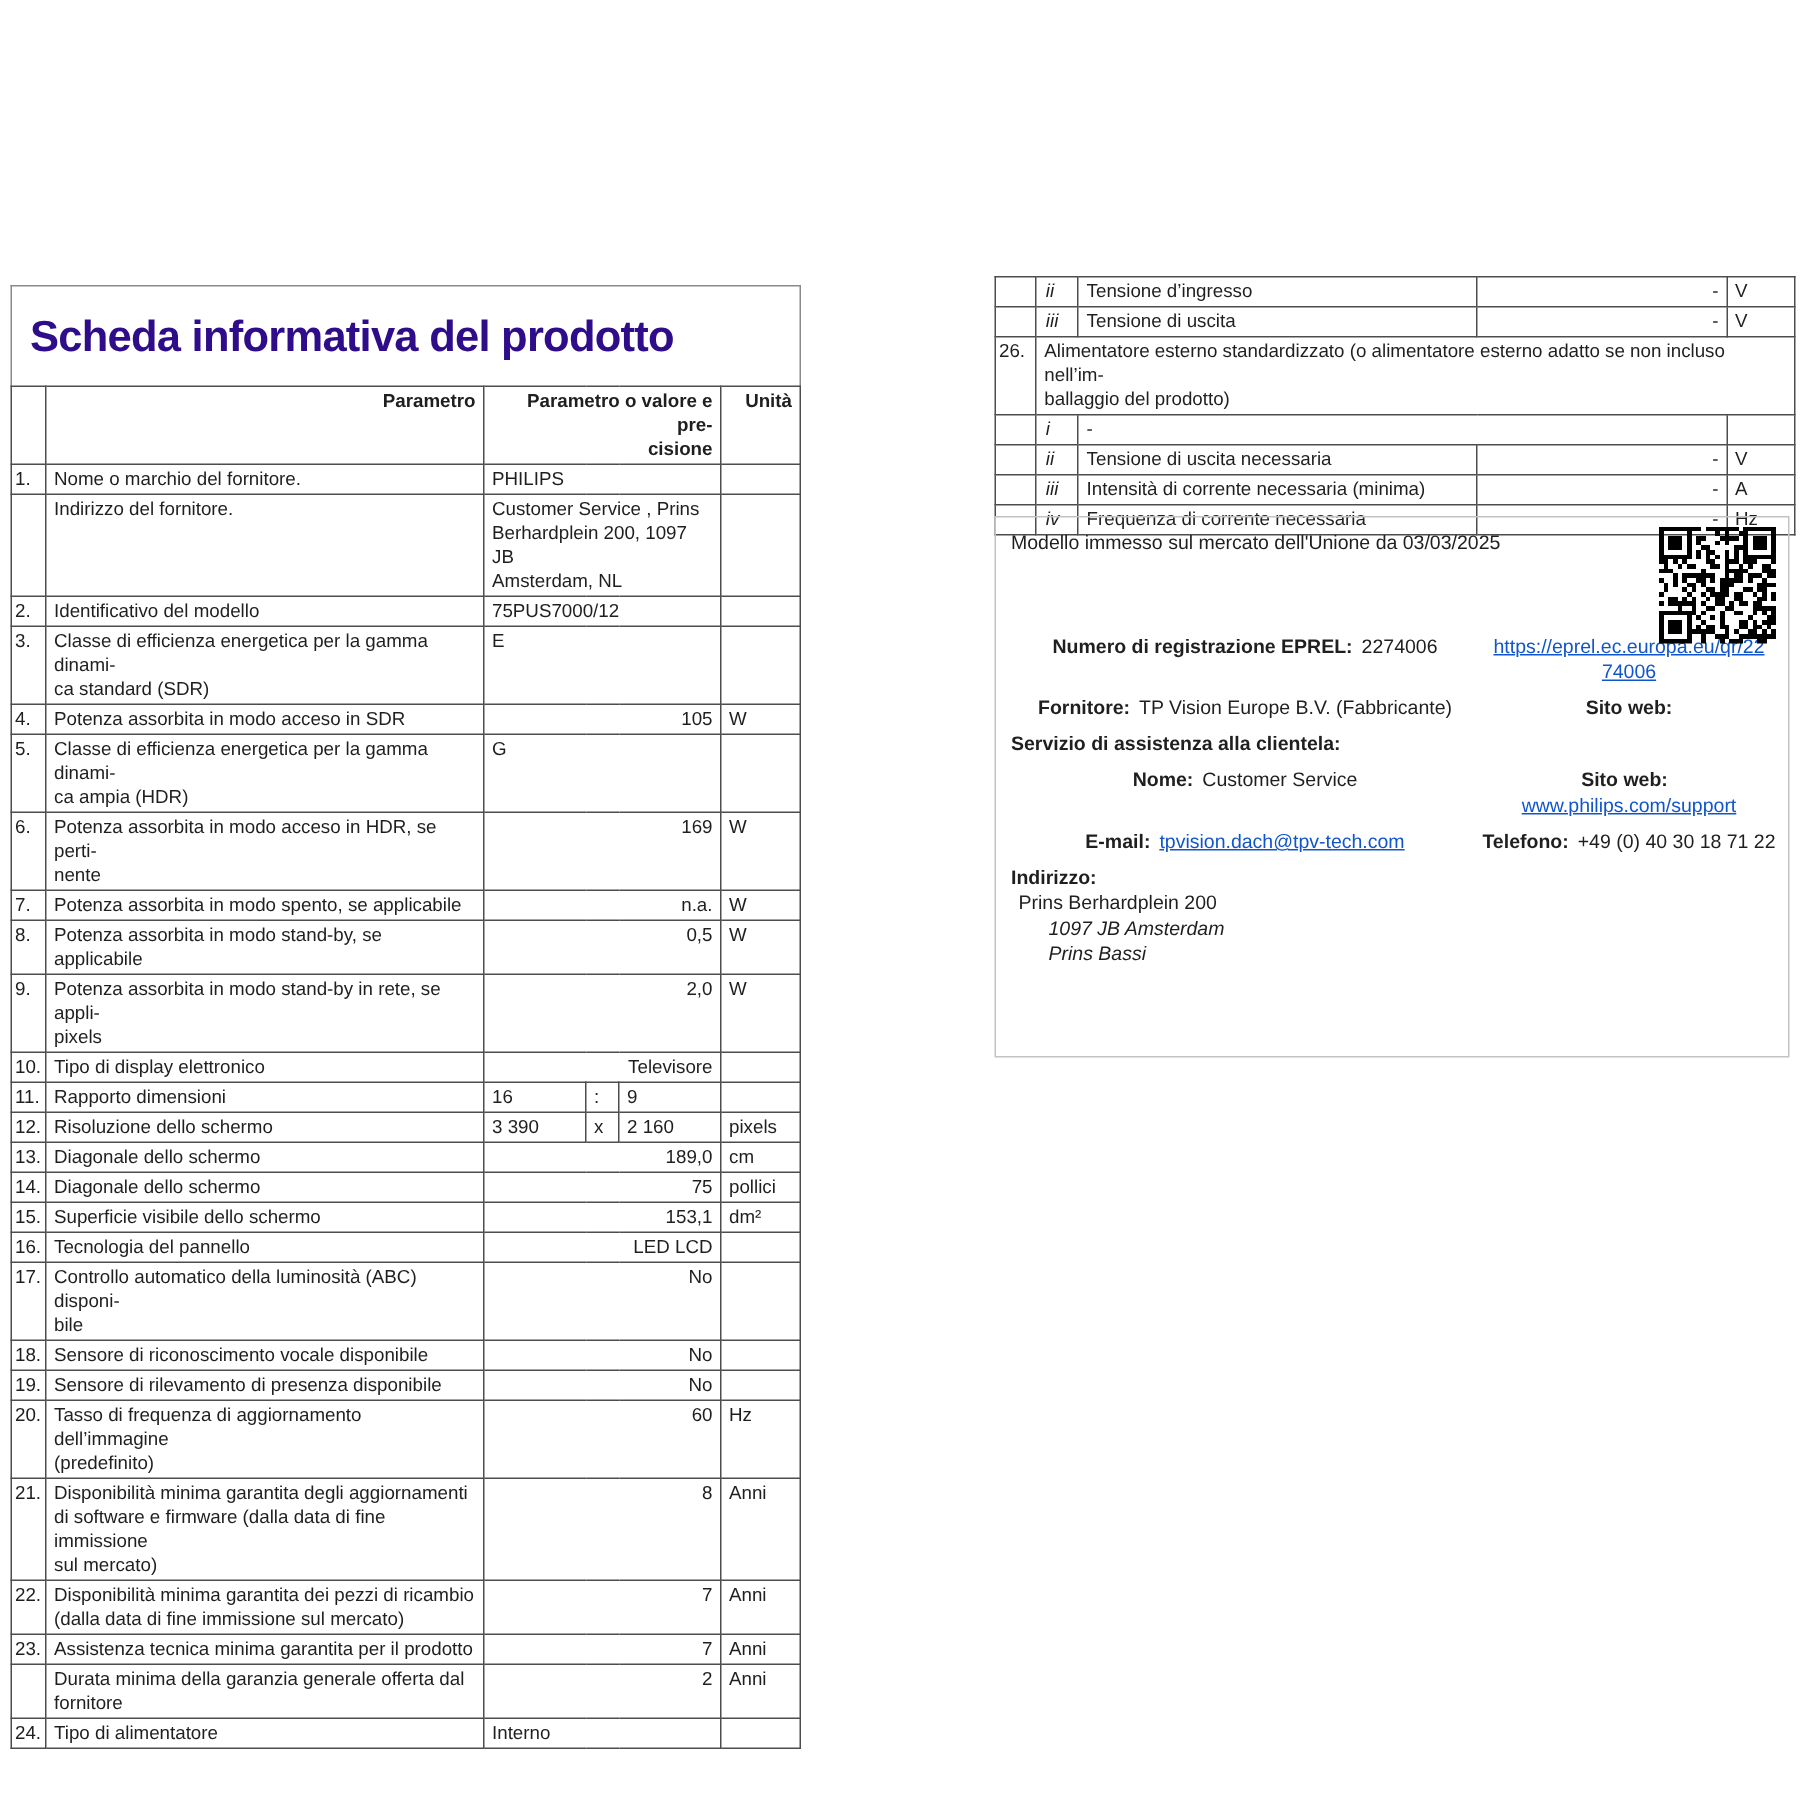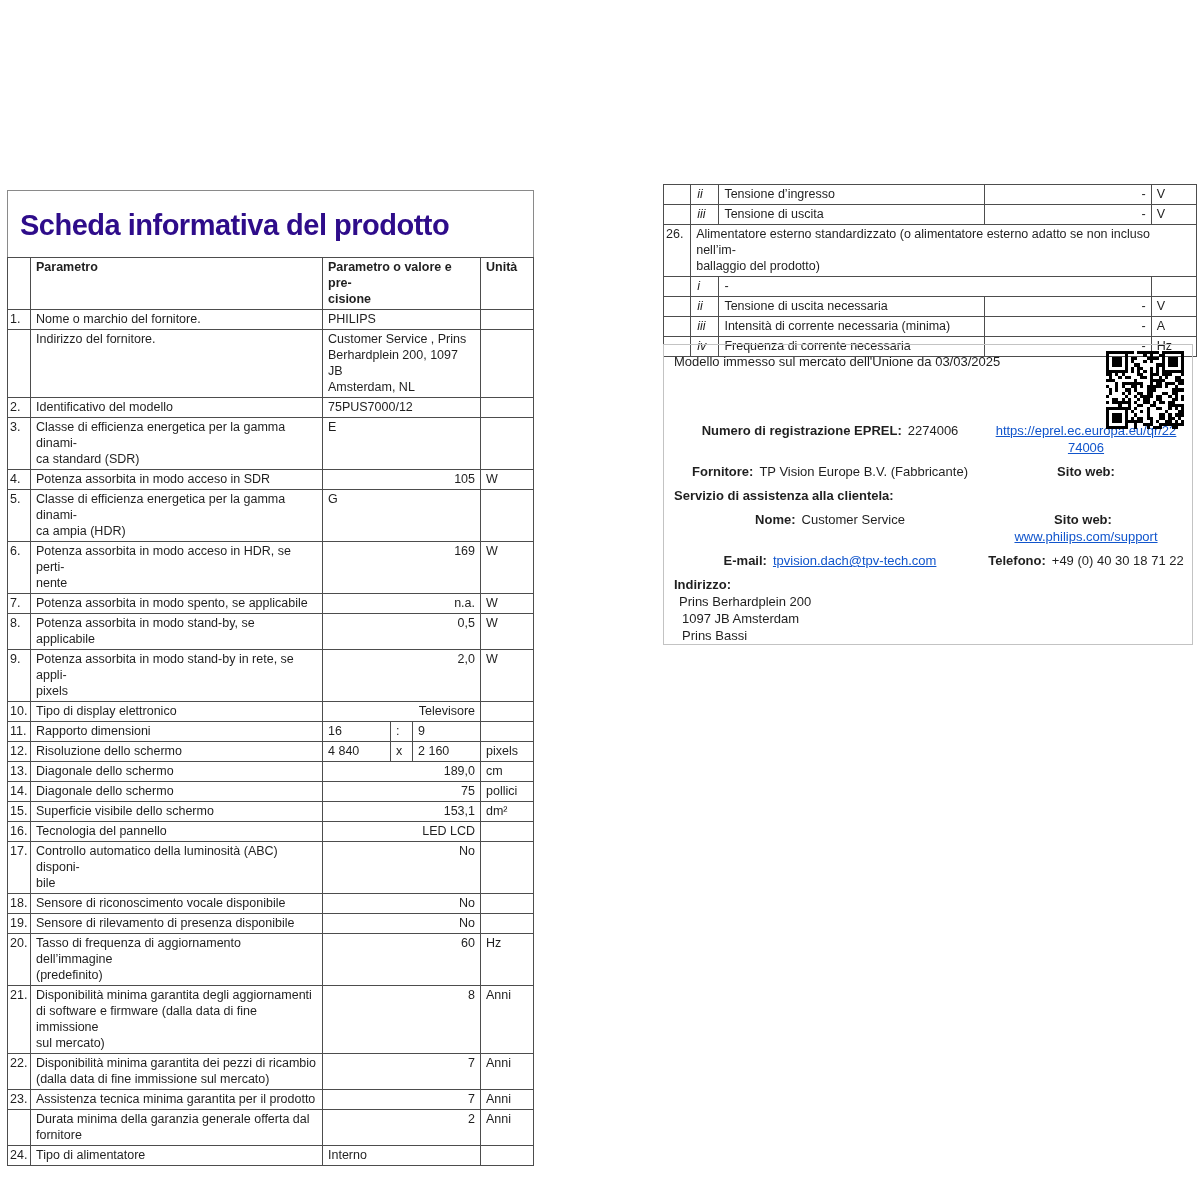--- a/index.html
+++ b/index.html
@@ -18,44 +18,44 @@
   .left-panel{position:absolute;left:7px;top:190px;width:527px;box-sizing:border-box;}
   .title-area{border:1px solid #8a8a8a;border-bottom:none;padding:16px 12px 8px 12px;box-sizing:border-box;}
   h1.doc-title{margin:2px 0 7px 0;font-size:29px;line-height:33px;font-weight:bold;color:var(--title-color);letter-spacing:-0.5px;}
   .doc-subtitle{margin:0;font-size:13px;line-height:17px;white-space:pre-line;}
   table{border-collapse:collapse;table-layout:fixed;width:100%;}
   td,th{
     border:1px solid var(--cell-border);vertical-align:top;
     padding:1px 5px 2px 5px;font-size:12.5px;line-height:16px;
     white-space:pre-line;overflow:hidden;
   }
-  th{text-align:left;font-weight:bold;}
+  th{text-align:right;font-weight:bold;}
   td.num,th.num{padding:1px 2px;}
   td.vc{text-align:left;}
   td.ar{text-align:right;}
   td.al{text-align:left;}
   td.sub{font-style:italic;padding-left:6px;}
   
   .right-table-wrap{position:absolute;left:663px;top:184px;width:534px;}
   
   .info-box{
-    position:absolute;left:663px;top:344px;width:530px;height:301px;
+    position:absolute;left:663px;top:344px;width:530px;height:361px;
     border:1px solid var(--box-border);box-sizing:border-box;font-size:13px;line-height:17px;
   }
   .market-line{margin:8px 0 0 10px;}
   .qr{position:absolute;top:6px;right:8px;width:78px;height:78px;}
   .ib-grid{margin:52px 6px 0 10px;}
   .ib-row{display:grid;grid-template-columns:312px 1fr;margin-bottom:7px;text-align:center;}
   .ib-line{margin-bottom:7px;}
   .b{font-weight:bold;}
   .lbl-gap{display:inline-block;width:6px;}
   a.lnk{color:var(--link-color);text-decoration:underline;white-space:pre-line;cursor:pointer;}
   .addr-lines{margin-left:3px;}
   .addr-lines div{margin-left:2px;}
-  .addr-lines div + div{margin-left:5px;}
+  .addr-lines div + div{margin-left:22px;font-style:italic;}
 </style>
 </head>
 <body>
 
 <div class="left-panel">
   <div class="title-area">
     <h1 class="doc-title">Scheda informativa del prodotto</h1>
   </div>
   <table>
     <colgroup>
@@ -153,21 +153,21 @@
           <td class="num">11.</td>
           <td class="param" colspan="2">Rapporto dimensioni</td>
           <td class="vc">16</td>
           <td class="vc">:</td>
           <td class="vc">9</td>
           <td class="unit"></td>
         </tr>
         <tr>
           <td class="num">12.</td>
           <td class="param" colspan="2">Risoluzione dello schermo</td>
-          <td class="vc">4 840</td>
+          <td class="vc">3 390</td>
           <td class="vc">x</td>
           <td class="vc">2 160</td>
           <td class="unit">pixels</td>
         </tr>
         <tr>
           <td class="num">13.</td>
           <td class="param" colspan="2">Diagonale dello schermo</td>
           <td class="ar" colspan="3">189,0</td>
           <td class="unit">cm</td>
         </tr>

